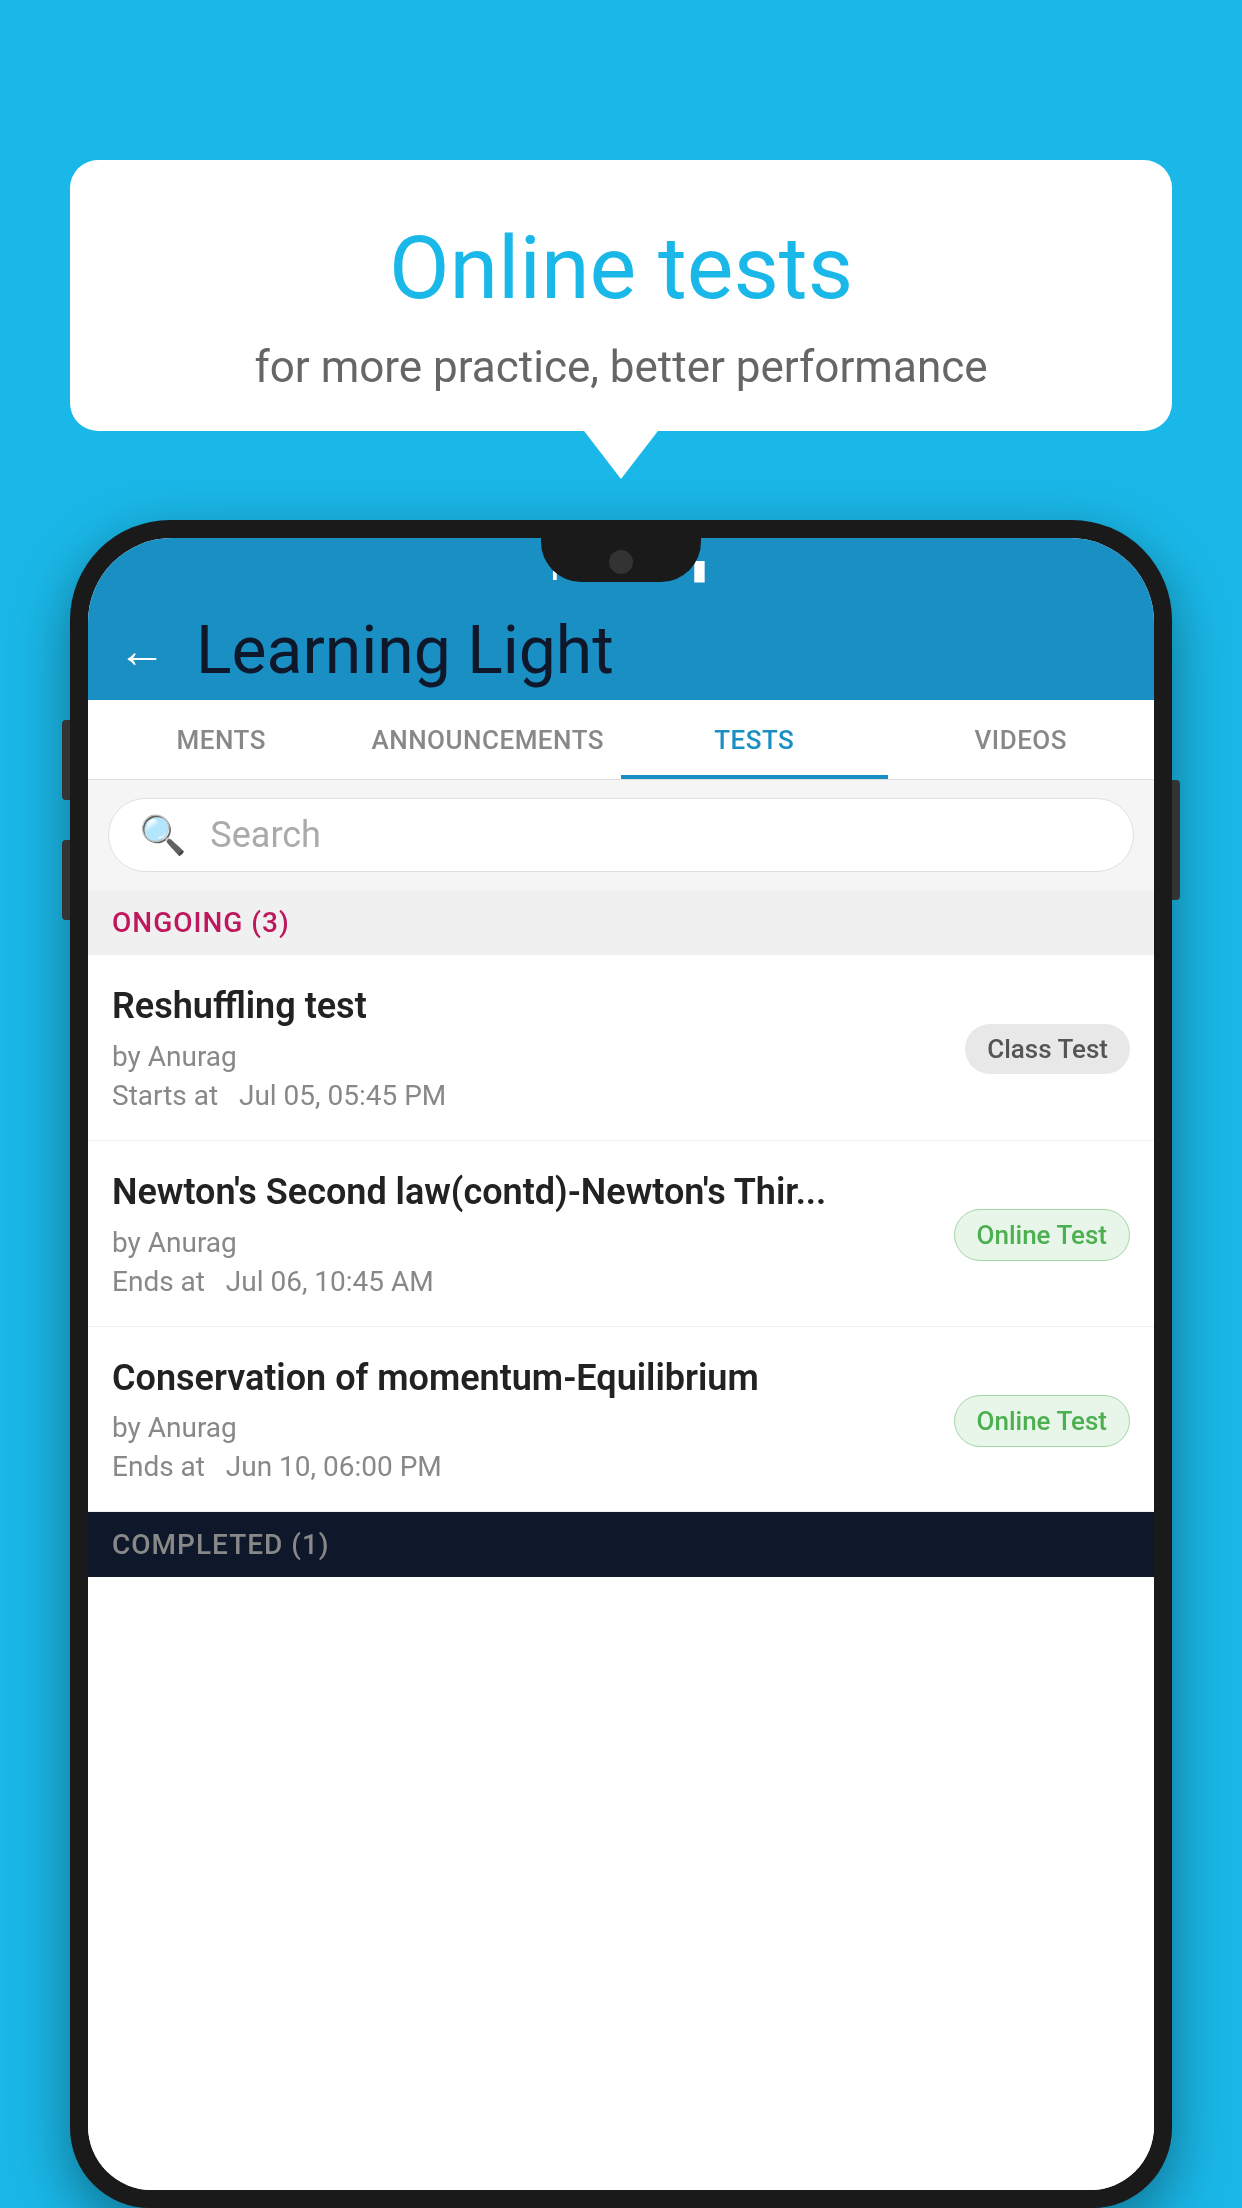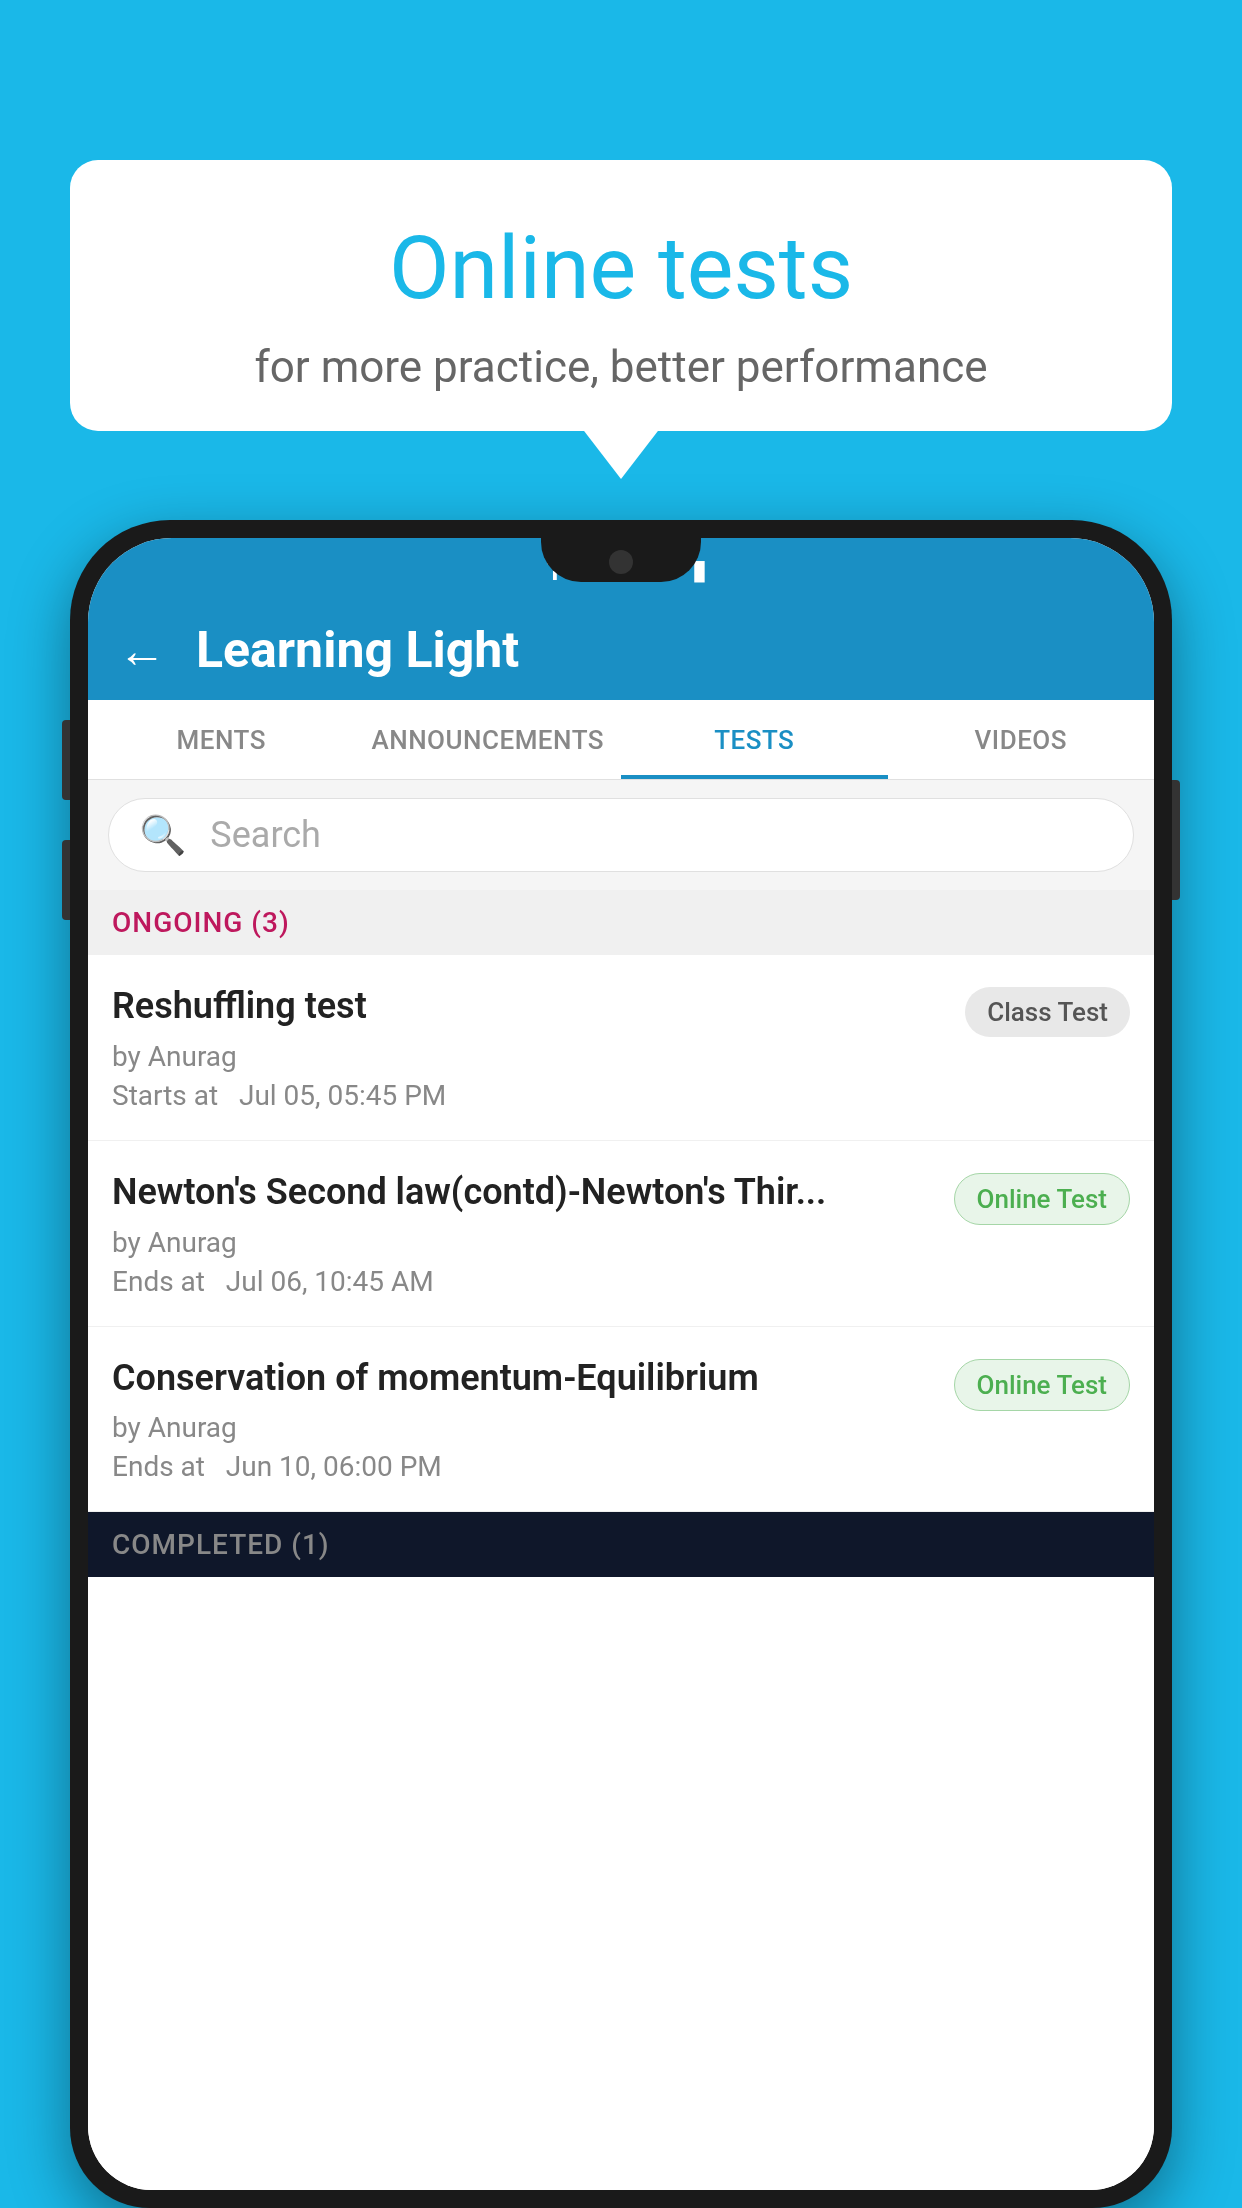--- a/index.html
+++ b/index.html
@@ -143,23 +143,23 @@
     }
 
     .back-arrow {
       color: white;
       font-size: 48px;
       margin-right: 30px;
       cursor: pointer;
     }
 
     .app-title {
-      color: #ffffff;
-      font-size: 50px;
-      font-weight: 700;
+      color: #0f172a;
+      font-size: 66px;
+      font-weight: 400;
     }
 
     
     .tabs-bar {
       background: white;
       display: flex;
       height: 80px;
       border-bottom: 1px solid #e0e0e0;
       flex-shrink: 0;
     }
@@ -236,21 +236,21 @@
     .test-list {
       background: white;
       flex: 1;
       overflow: hidden;
     }
 
     .test-item {
       padding: 28px 24px;
       border-bottom: 1px solid #f0f0f0;
       display: flex;
-      align-items: flex-start;
+      align-items: center;
       justify-content: space-between;
       cursor: pointer;
     }
 
     .test-info {
       flex: 1;
       padding-right: 20px;
     }
 
     .test-name {

